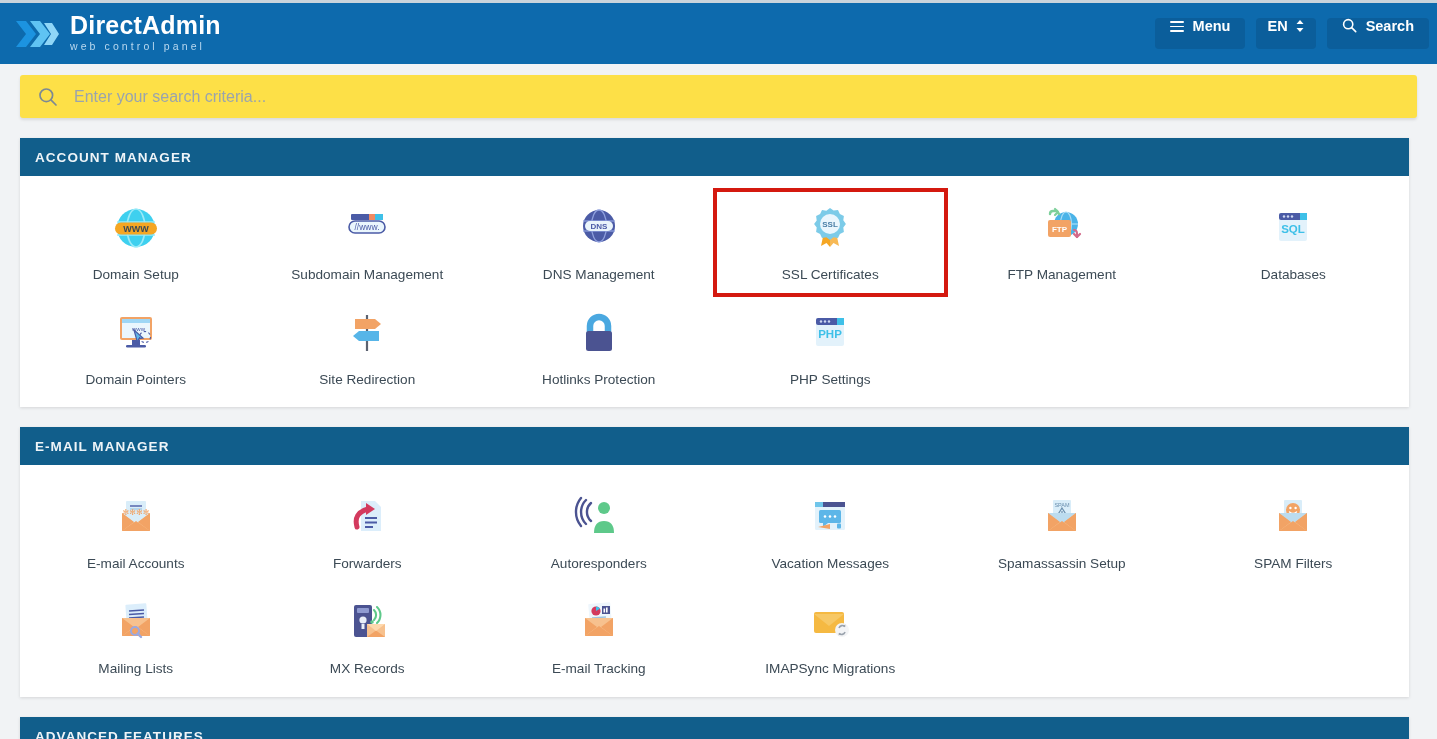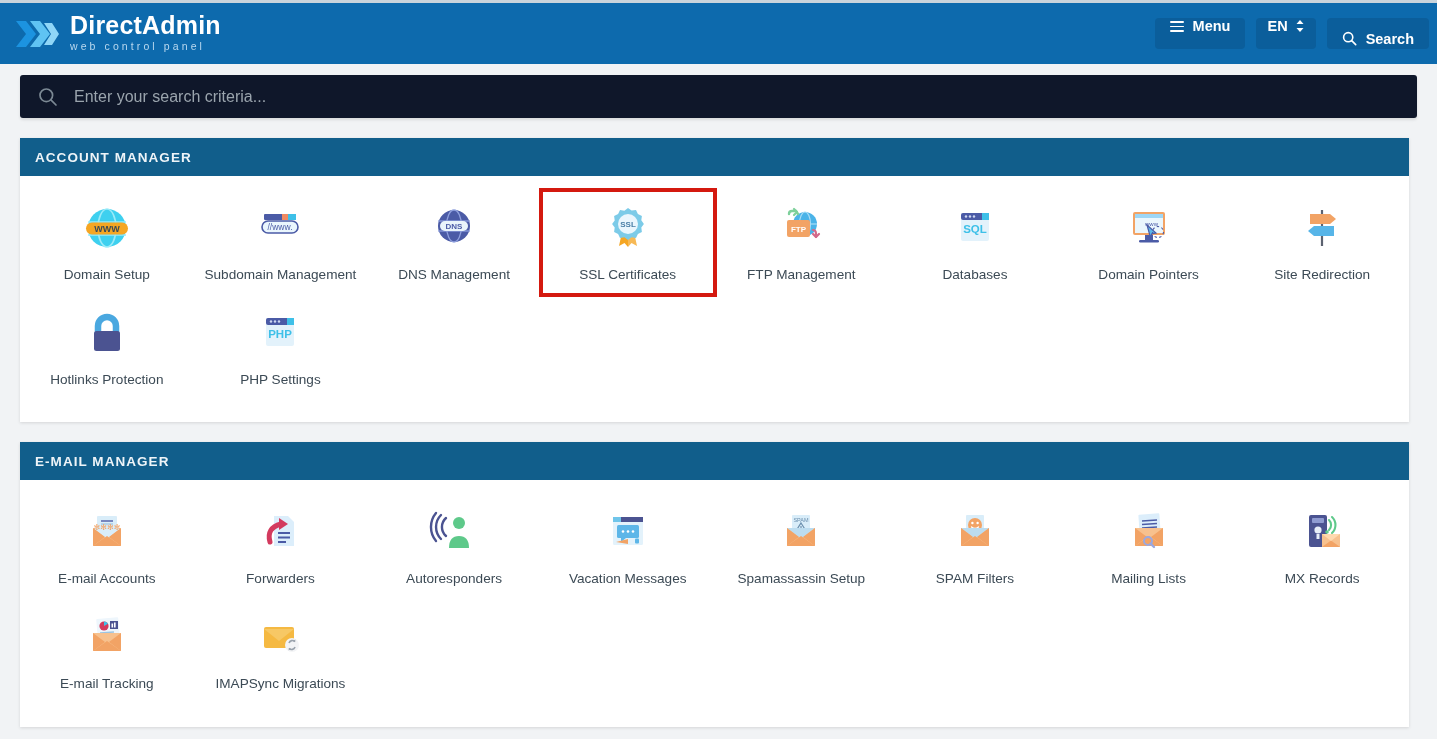--- a/index.html
+++ b/index.html
@@ -31,28 +31,28 @@
   }
 
   .top-actions { margin-left: auto; display: flex; align-items: center; gap: 11px; }
   .tbtn {
     background: #0b5e9b; border: none; border-radius: 4px;
     color: #fff; height: 31px; display: flex; align-items: flex-start;
     gap: 9px; padding: 0 15px; font-size: 14.5px; font-weight: bold;
     cursor: pointer; white-space: nowrap;
   }
   .tbtn.lang { padding: 0 11px; gap: 7px; }
-  .tbtn.search { padding: 13px 15px; }
+  .tbtn.search { padding: 0 15px; }
   .hamb { display: inline-block; width: 14px; }
   .hamb i { display: block; height: 1.6px; background: #fff; margin: 3px 0; border-radius: 2px; }
 
   
   .searchwrap { padding: 11px 20px 0 20px; }
   .searchbox {
-    background: #0f172a; border-radius: 3px; height: 43px;
+    background: #fde047; border-radius: 3px; height: 43px;
     display: flex; align-items: center; gap: 16px; padding: 0 18px;
     box-shadow: 0 2px 3px rgba(0,0,0,.10);
   }
   .searchbox input {
     border: none; outline: none; background: transparent;
     font-size: 16px; color: #5a6670; width: 100%;
     font-family: "Liberation Sans", sans-serif;
   }
   .searchbox input::placeholder { color: #9aa4ad; }
 
@@ -60,22 +60,22 @@
   .panel {
     margin: 20px 28px 0 20px; background: #fff;
     box-shadow: 0 1px 3px rgba(0,0,0,.12);
   }
   .panel-head {
     background: #115e8b; color: #eef4f8;
     font-size: 13.5px; font-weight: bold; letter-spacing: 1.05px;
     padding: 12px 0 12px 15px; height: 38px;
   }
   .grid {
-    display: grid; grid-template-columns: repeat(8, 1fr);
-    padding: 14px 0 23px 0;
+    display: grid; grid-template-columns: repeat(6, 1fr);
+    padding: 14px 0 8px 0;
   }
   .tile {
     display: flex; flex-direction: column; align-items: center;
     padding: 12px 6px 10px 6px; cursor: pointer; position: relative;
   }
   .tile .ico { width: 52px; height: 52px; position: relative; }
   .tile .lbl {
     margin-top: 11px; font-size: 13.6px; color: #3c4a55;
     text-align: center; line-height: 1.45;
   }

